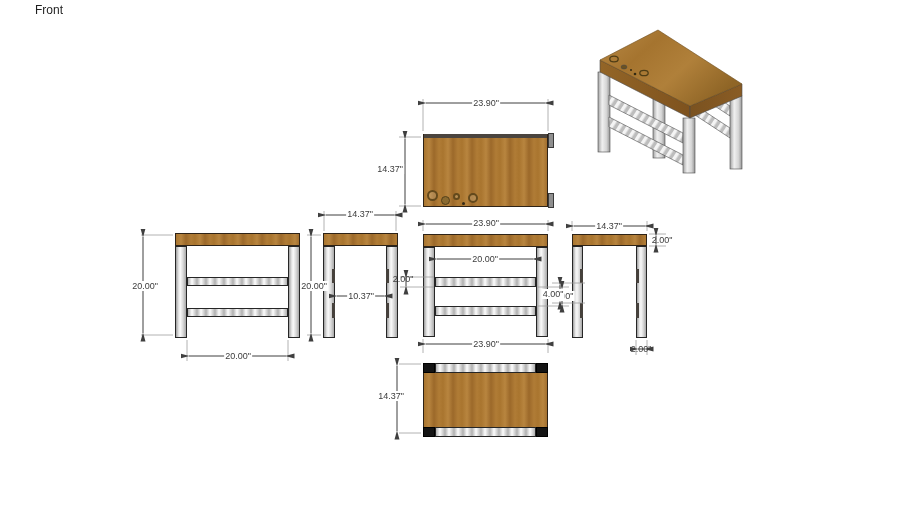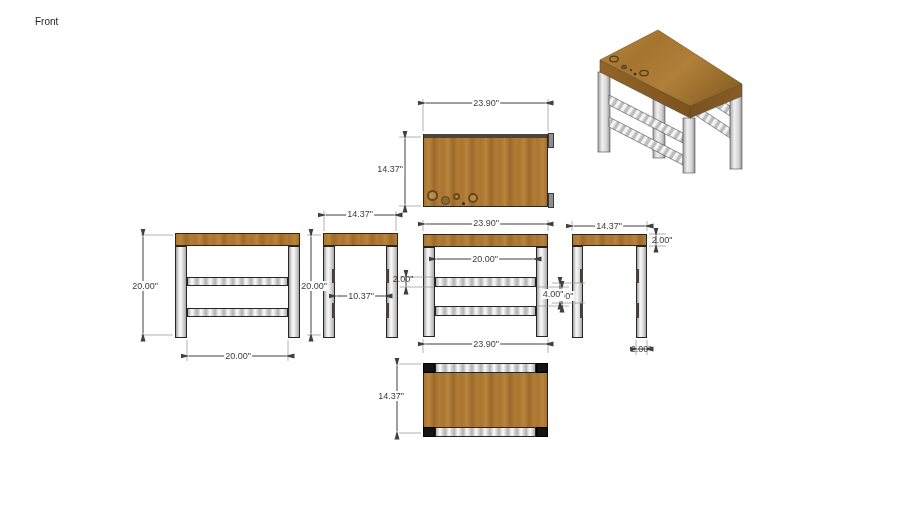--- a/index.html
+++ b/index.html
@@ -1,19 +1,19 @@
 <!DOCTYPE html>
 <html><head>
 <meta charset="utf-8">
 <style>
   html,body{margin:0;padding:0;background:#fff;}
   .canvas{position:relative;width:910px;height:512px;background:#ffffff;overflow:hidden;
           font-family:"Liberation Sans",sans-serif;}
   .abs{position:absolute;}
-  .scene-label{position:absolute;left:3px;top:16px;font-size:10px;color:#1f1f1f;padding-left:32px;}
+  .scene-label{position:absolute;left:3px;top:3px;font-size:12px;color:#1f1f1f;padding-left:32px;}
   
   .wood{background:repeating-linear-gradient(90deg,#a9752f 0px,#b8853f 5px,#9c692a 10px,#b07c36 15px,#a9752f 19px);
         border:1px solid #2e2317;box-sizing:border-box;}
   .leg{background:linear-gradient(90deg,#9f9f9f 0%,#ededed 30%,#f7f7f7 45%,#d9d9d9 70%,#a8a8a8 100%);
        border:1px solid #262626;box-sizing:border-box;}
   .rail{background:repeating-linear-gradient(90deg,#b0b0b0 0px,#fdfdfd 4px,#b0b0b0 9px);
         border:1px solid #262626;box-sizing:border-box;}
   .tab{background:#46413c;}
   .corner{background:#141414;border:1px solid #000;box-sizing:border-box;}
   .clip{background:#8f8f8f;border:1px solid #3a3a3a;box-sizing:border-box;}

